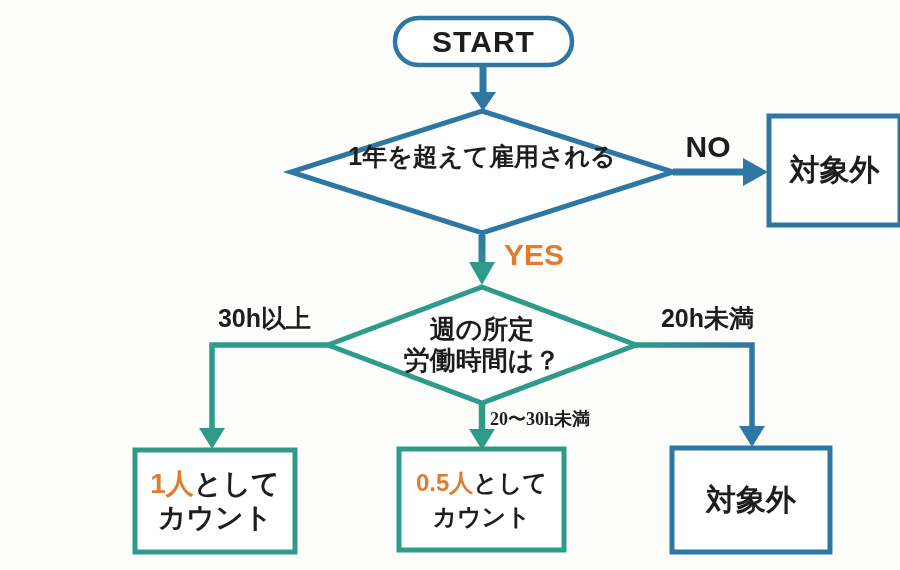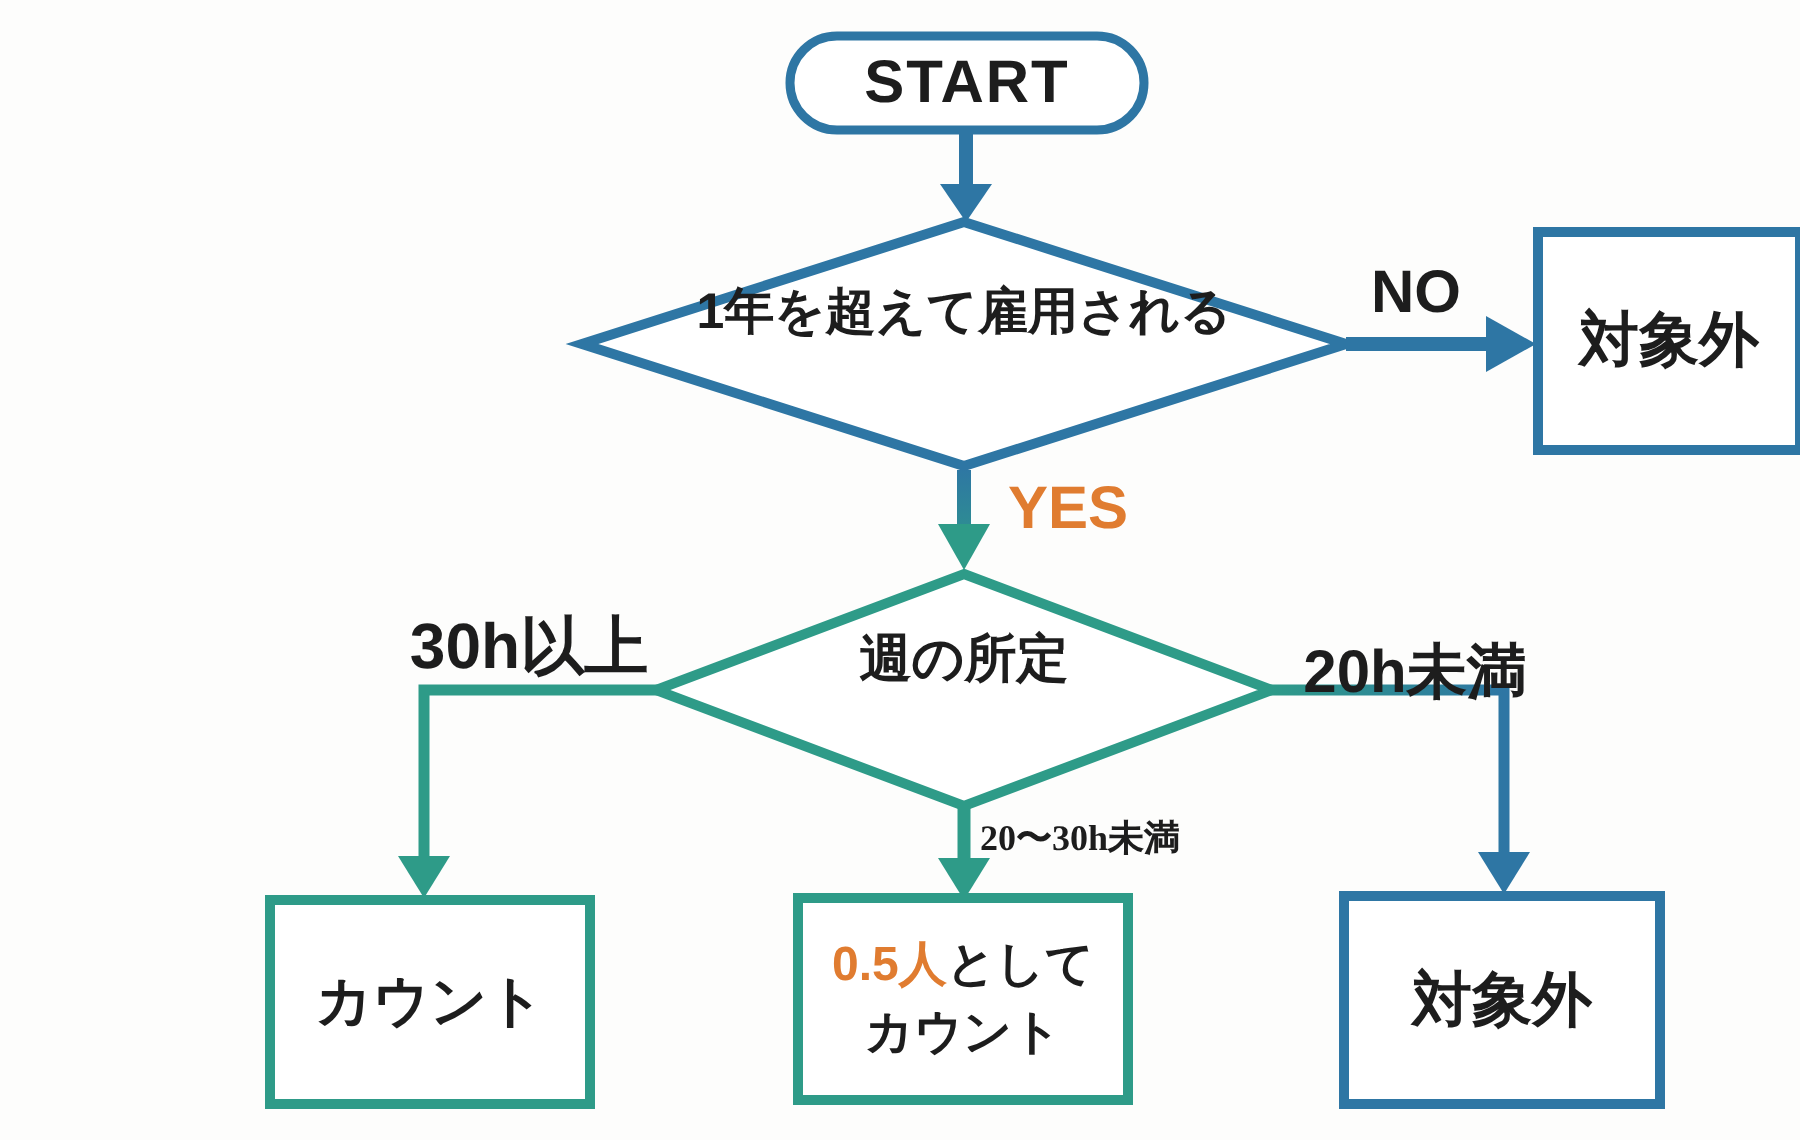--- a/index.html
+++ b/index.html
@@ -20,22 +20,22 @@
   svg.layer{position:absolute;left:0;top:0;width:900px;height:570px;}
   .lbl{position:absolute;font-weight:bold;color:var(--ink);}
   .center{display:flex;align-items:center;justify-content:center;text-align:center;}
   .colcenter{display:flex;flex-direction:column;align-items:center;justify-content:center;text-align:center;}
   .start-label{left:363px;top:18px;width:177px;height:47px;font-size:30px;letter-spacing:1px;}
   .d1-text{left:300px;top:141px;width:300px;font-size:25px;line-height:31px;text-align:center;}
   .no-label{left:645px;top:130px;width:62px;font-size:30px;}
   .yes-label{left:472px;top:238px;width:90px;font-size:30px;color:var(--orange);}
   .topbox-label{left:737px;top:116px;width:131px;height:109px;font-size:30px;}
   .d2-text{left:350px;top:314px;width:200px;font-size:26px;line-height:31px;}
-  .branch-left-label{left:160px;top:302px;width:145px;font-size:32px;}
-  .branch-right-label{left:603px;top:316px;width:145px;font-size:30px;}
+  .branch-left-label{left:160px;top:302px;width:145px;font-size:25px;}
+  .branch-right-label{left:603px;top:302px;width:145px;font-size:25px;}
   .branch-mid-label{left:458px;top:407px;font-size:18px;font-family:Liberation Serif, serif;}
   .box1-text{left:103px;top:450px;width:160px;height:102px;font-size:28px;line-height:34px;}
   .box2-text{left:367px;top:449px;width:165px;height:101px;font-size:24px;line-height:34px;}
   .box3-text{left:640px;top:448px;width:158px;height:104px;font-size:30px;}
   .hl{color:var(--orange);}
 </style>
 </head>
 <body>
 
 <div class="stage">
@@ -91,28 +91,32 @@
   </div>
 
   <div class="lbl yes-label">YES</div>
   <div class="lbl center no-label">NO</div>
 
   <div class="lbl center topbox-label">対象外</div>
 
   <div class="lbl center d2-text">
     <div>
       <div>週の所定</div>
+      <div>労働時間は？</div>
     </div>
   </div>
 
   <div class="lbl center branch-left-label">30h以上</div>
   <div class="lbl center branch-right-label">20h未満</div>
   <div class="lbl branch-mid-label">20〜30h未満</div>
 
   <div class="lbl colcenter box1-text">
+    <div>
+      <span class="hl">1人</span><span>として</span>
+    </div>
     <div>カウント</div>
   </div>
 
   <div class="lbl colcenter box2-text">
     <div>
       <span class="hl">0.5人</span><span>として</span>
     </div>
     <div>カウント</div>
   </div>
 

